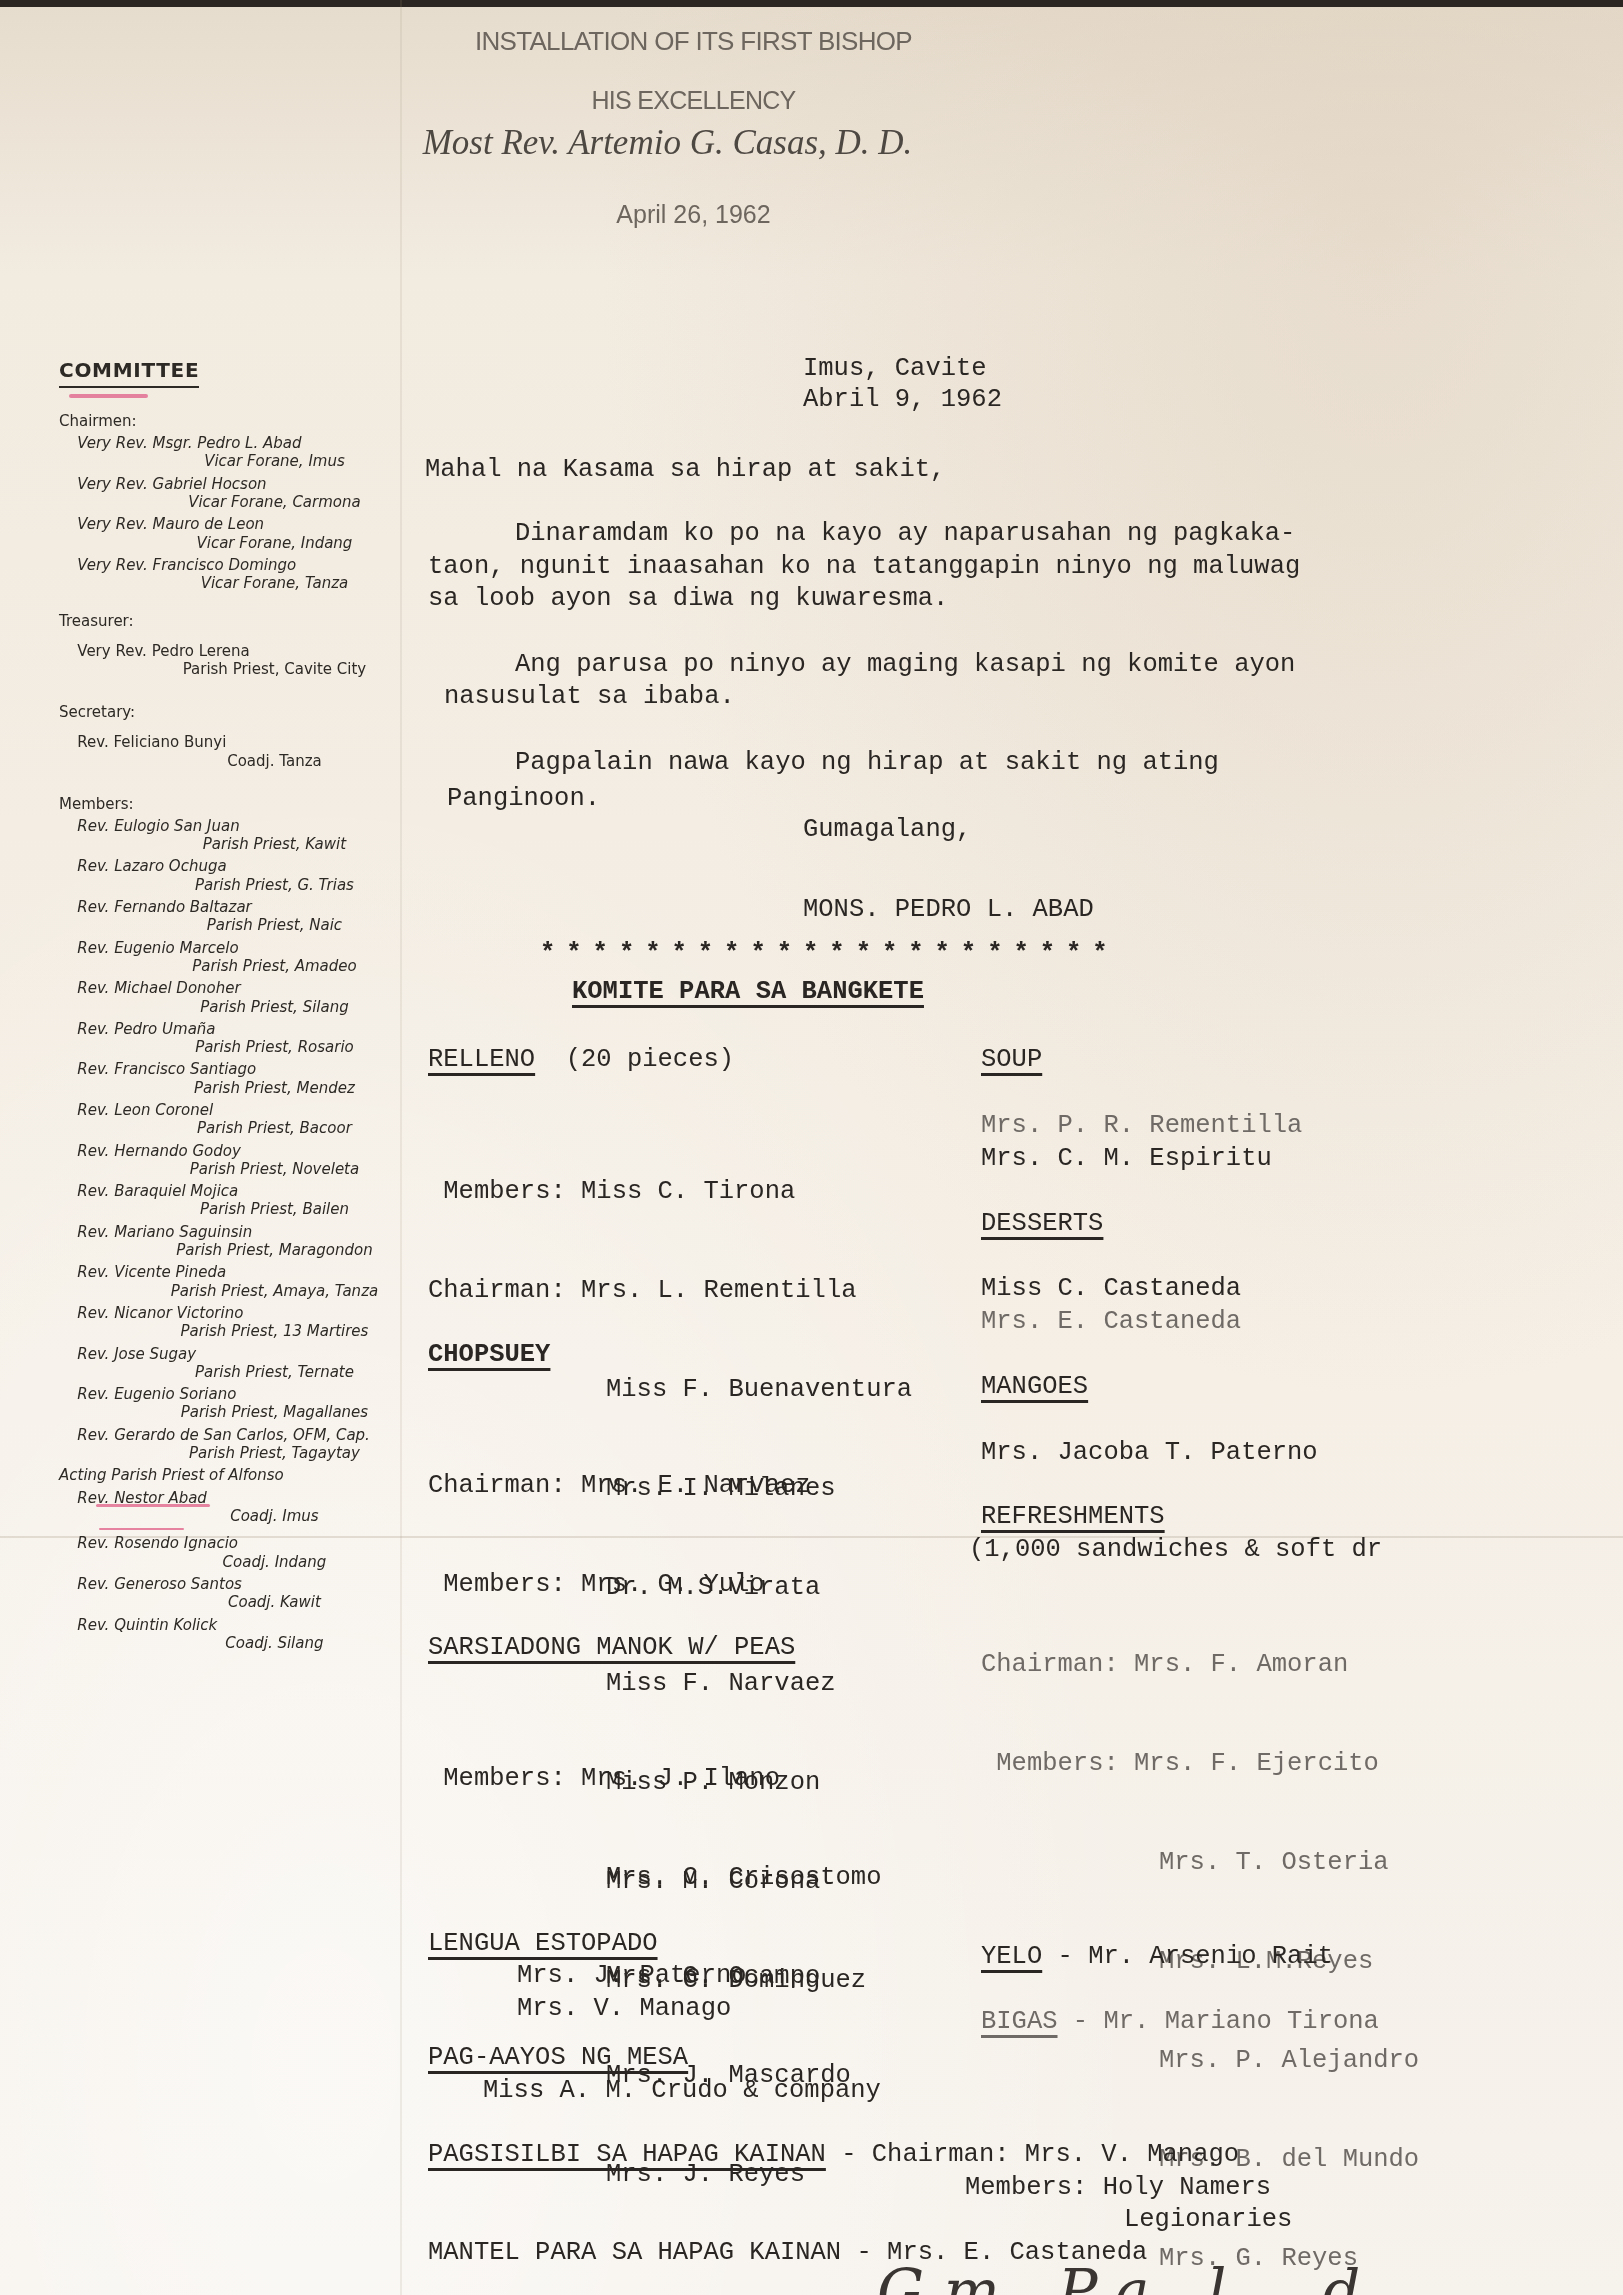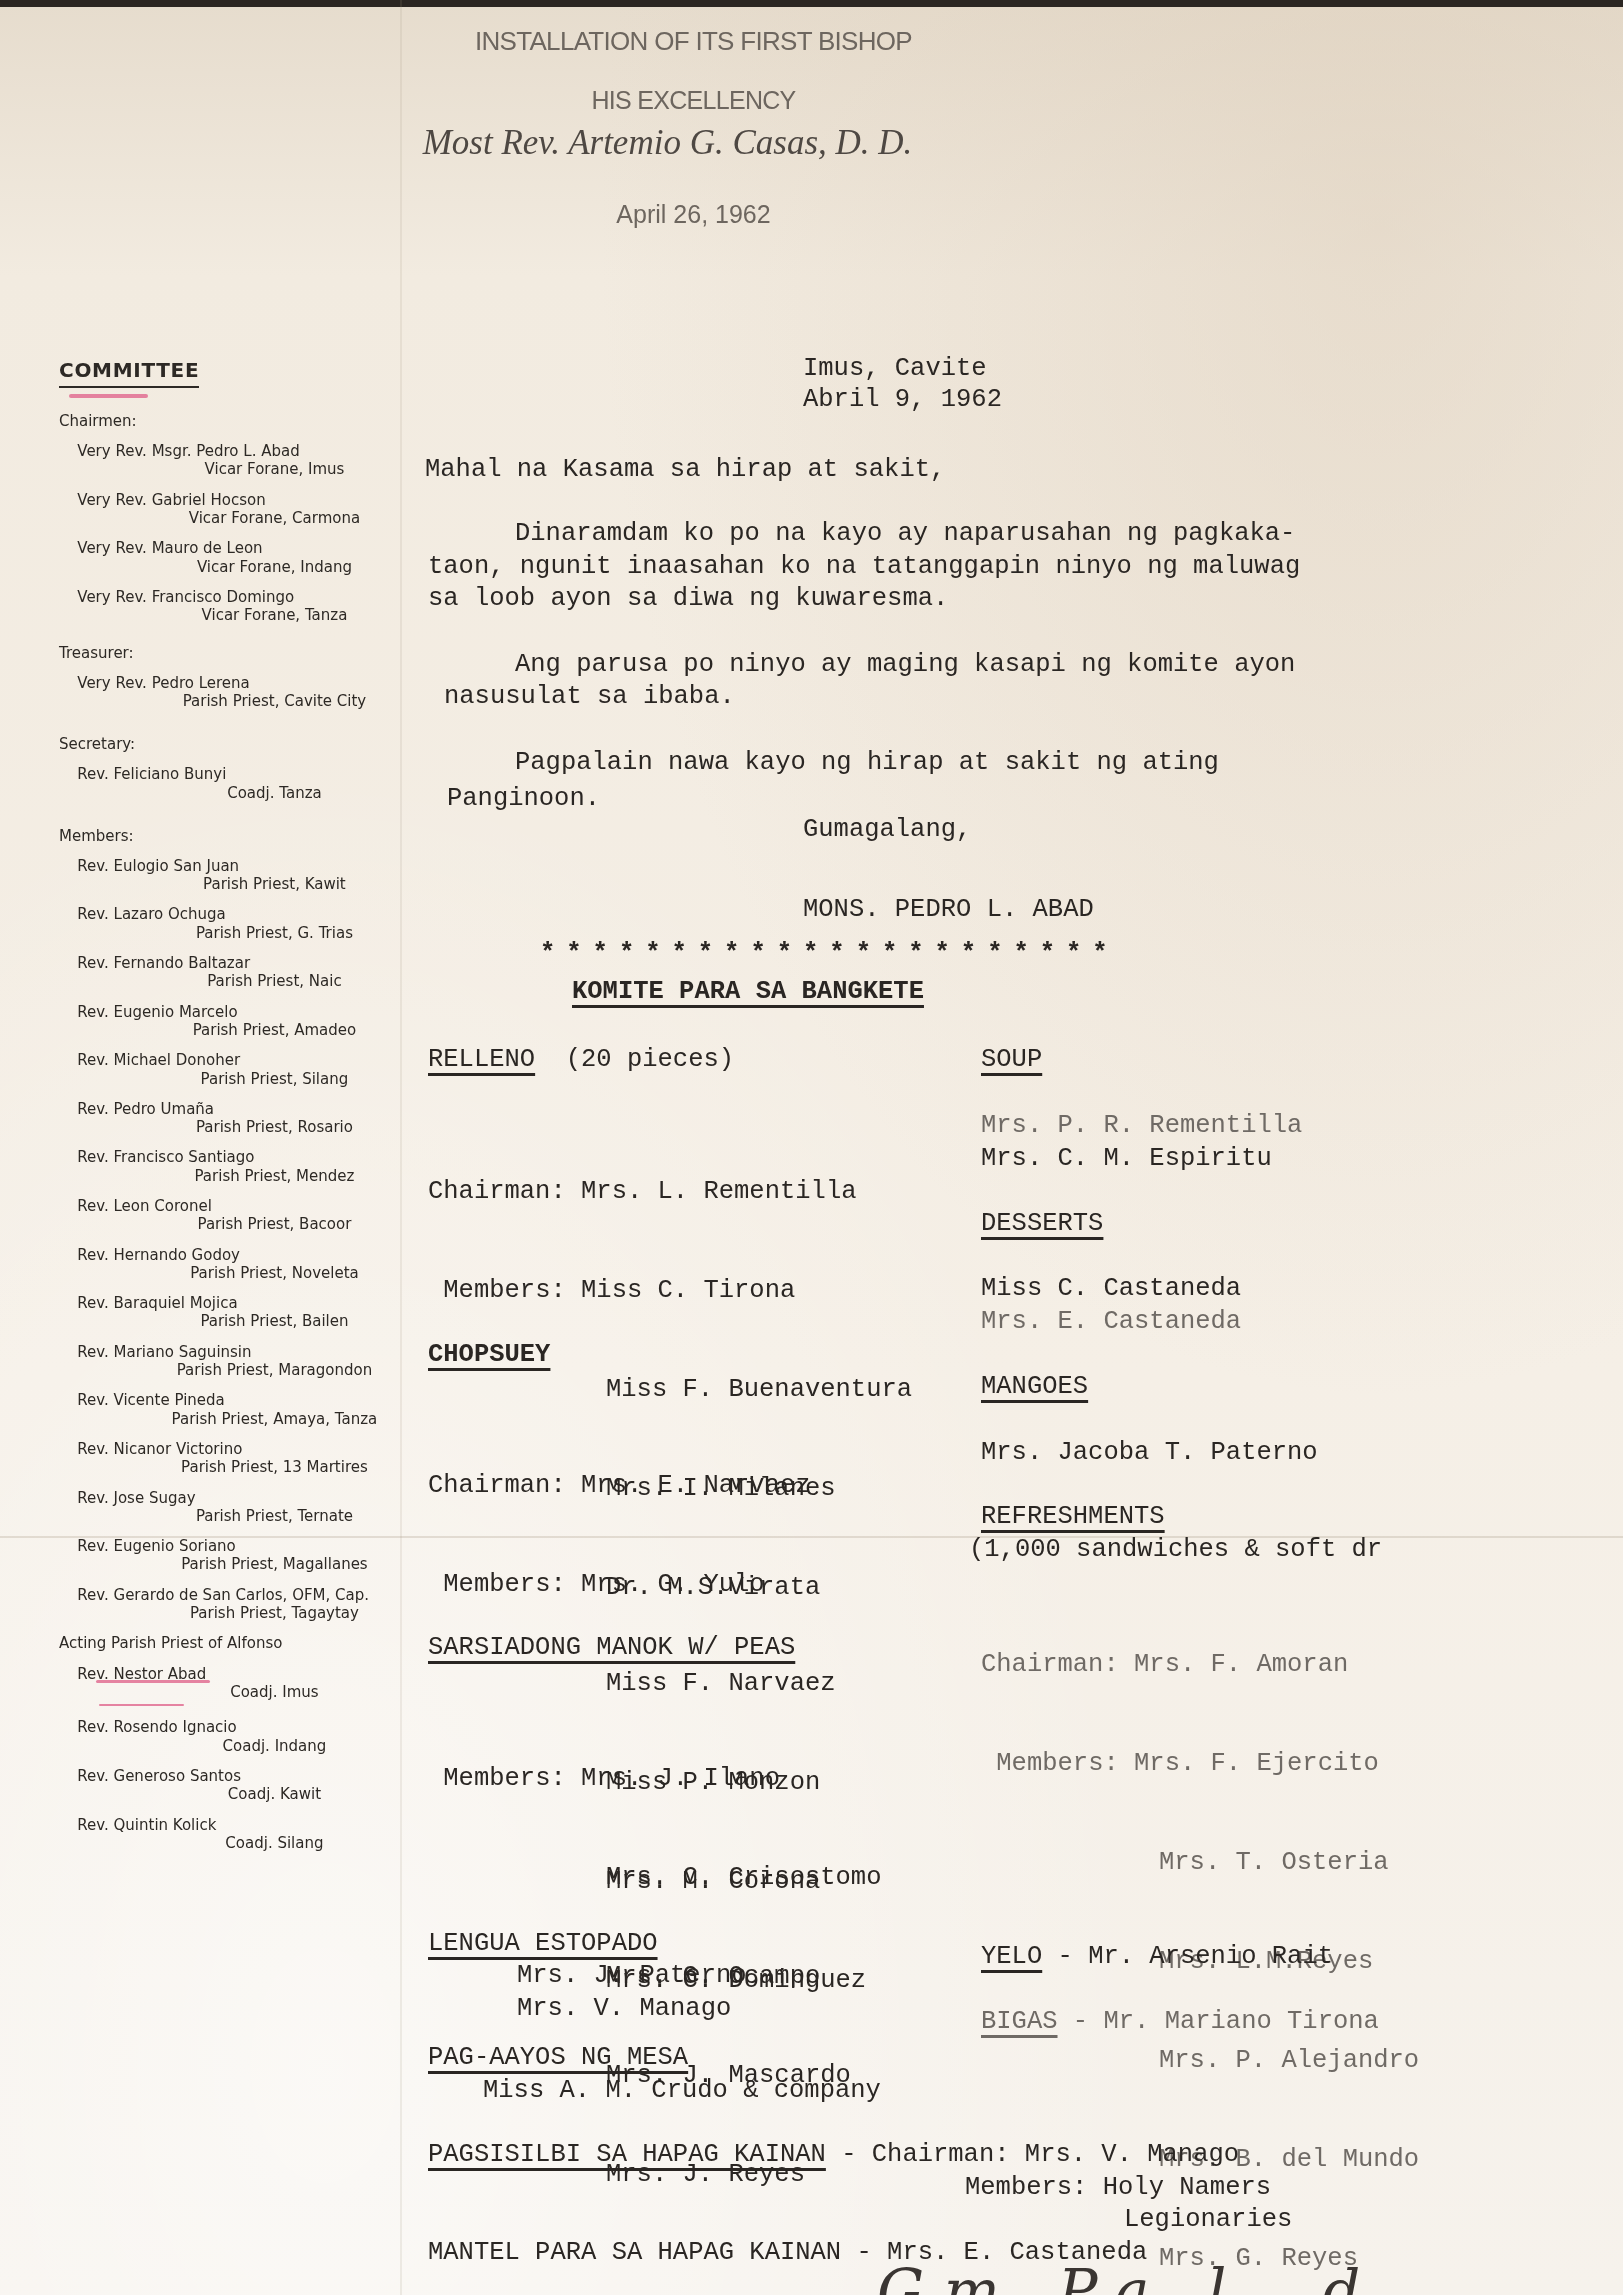--- a/index.html
+++ b/index.html
@@ -25,21 +25,21 @@
   .lh-4 { top: 200px; font-size: 25px; left: -118px; }
 
   
   .sidebar { position: absolute; left: 59px; top: 358px; width: 393px;
     font-family: "DejaVu Sans", "Liberation Sans", sans-serif; color: #2d2925; }
   .sb-title { font-size: 20px; font-weight: bold; letter-spacing: 0.7px; display: inline-block; border-bottom: 2px solid #2d2925; padding-bottom: 3.9px; }
   .pink-mark { height: 3.3px; background: #e0668d; border-radius: 2px; opacity: 0.8; }
   .sb-group { font-size: 15px; margin-top: 10.5px; }
   .sb-entry { margin-left: 18.3px; margin-top: 11.8px; font-size: 15px; line-height: 18.3px; }
   .sb-entry .sub { margin-left: 19.6px; text-align: center; }
-  .sb-entry.tight { margin-top: 12px; }
+  .sb-entry.tight { margin-top: 4px; font-style: italic; }
   .sb-entry.note { margin-left: 18.3px; }
 
   
   .tw { position: absolute; font-size: 25.5px; line-height: 33px; color: #2a2623; white-space: pre; }
   .tw.bold { font-weight: bold; }
   .faint { color: #6f6a65; }
   .u { text-decoration: underline; text-decoration-thickness: 2.6px; text-underline-offset: 6.5px; }
   .stars { letter-spacing: 11px; font-weight: bold; }
 
   .row { white-space: pre; }
@@ -192,22 +192,22 @@
 <div class="tw" style="left:444px;top:680px">nasusulat sa ibaba.</div>
 <div class="tw" style="left:515px;top:746px">Pagpalain nawa kayo ng hirap at sakit ng ating</div>
 <div class="tw" style="left:447px;top:782px">Panginoon.</div>
 <div class="tw" style="left:803px;top:813px">Gumagalang,</div>
 <div class="tw" style="left:803px;top:893px">MONS. PEDRO L. ABAD</div>
 <div class="tw stars" style="left:540px;top:937px">**********************</div>
 <div class="tw bold u" style="left:572px;top:975px">KOMITE PARA SA BANGKETE</div>
 
 <div class="tw" style="left:428px;top:1043px"><span class="bold u">RELLENO</span>  <span>(20 pieces)</span></div>
 <div class="tw" style="left:428px;top:1109px">
+  <div class="row"> <span>Members:</span> <span>Miss C. Tirona</span></div>
   <div class="row"><span>Chairman:</span> <span>Mrs. L. Rementilla</span></div>
-  <div class="row"> <span>Members:</span> <span>Miss C. Tirona</span></div>
   <div class="row" style="padding-left:178px">Miss F. Buenaventura</div>
   <div class="row" style="padding-left:178px">Mrs. I. Milanes</div>
   <div class="row" style="padding-left:178px">Dr. M.S.Virata</div>
 </div>
 
 <div class="tw bold u" style="left:428px;top:1338px">CHOPSUEY</div>
 <div class="tw" style="left:428px;top:1403px">
   <div class="row"><span>Chairman:</span> <span>Mrs. E. Narvaez</span></div>
   <div class="row"> <span>Members:</span> <span>Mrs. G. Yulo</span></div>
   <div class="row" style="padding-left:178px">Miss F. Narvaez</div>

